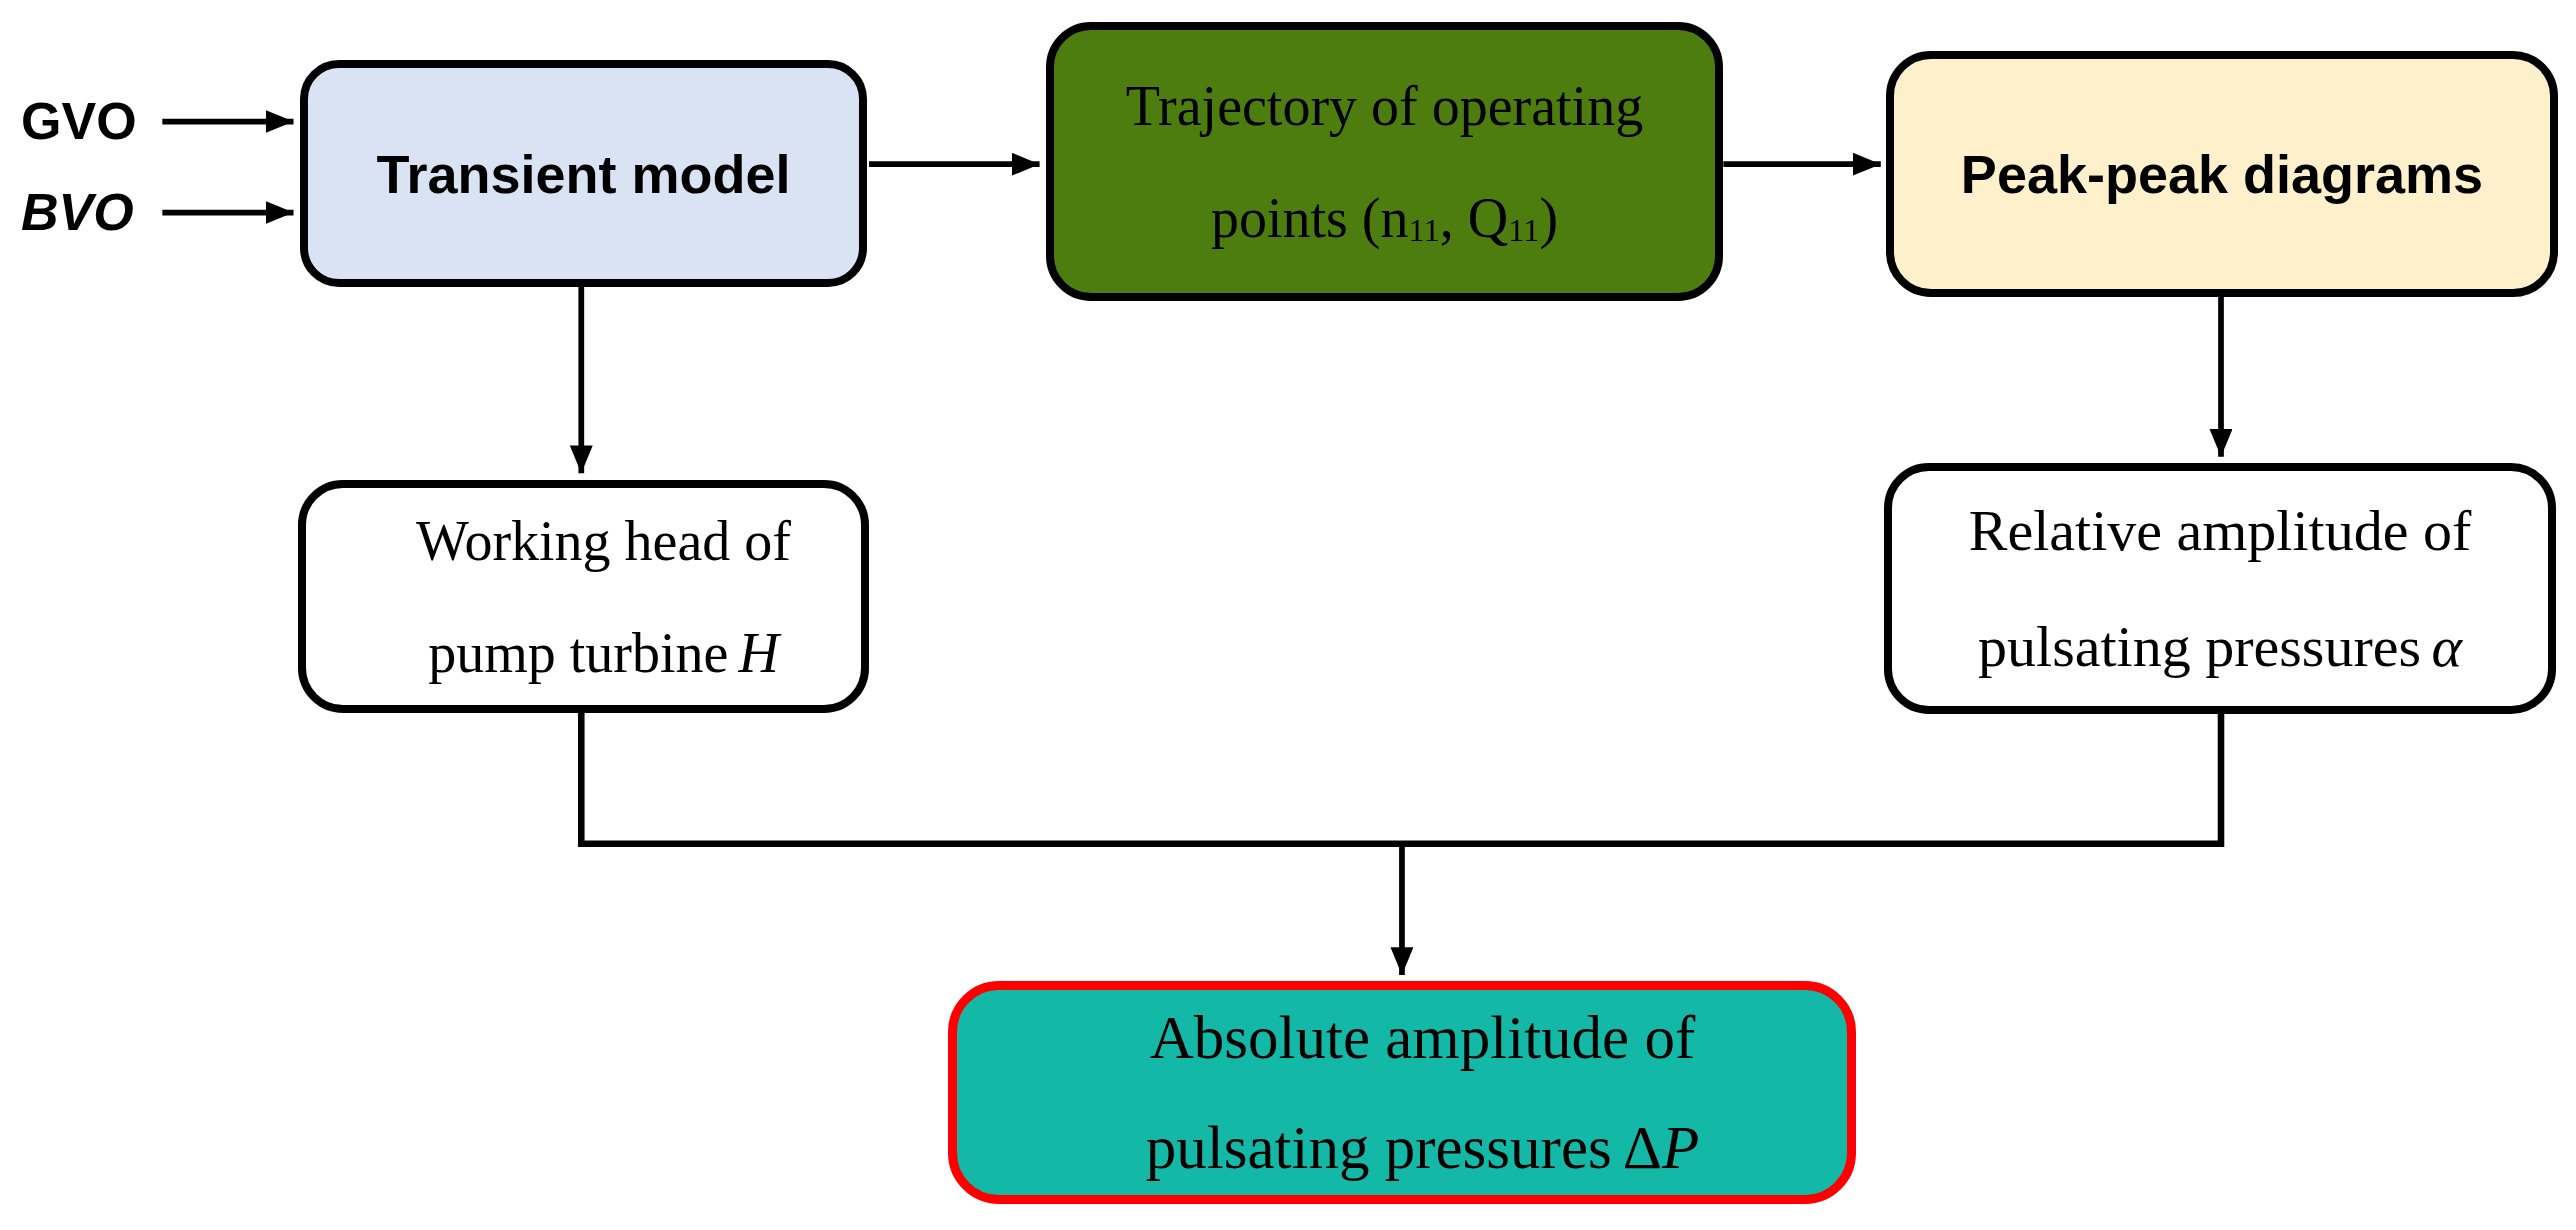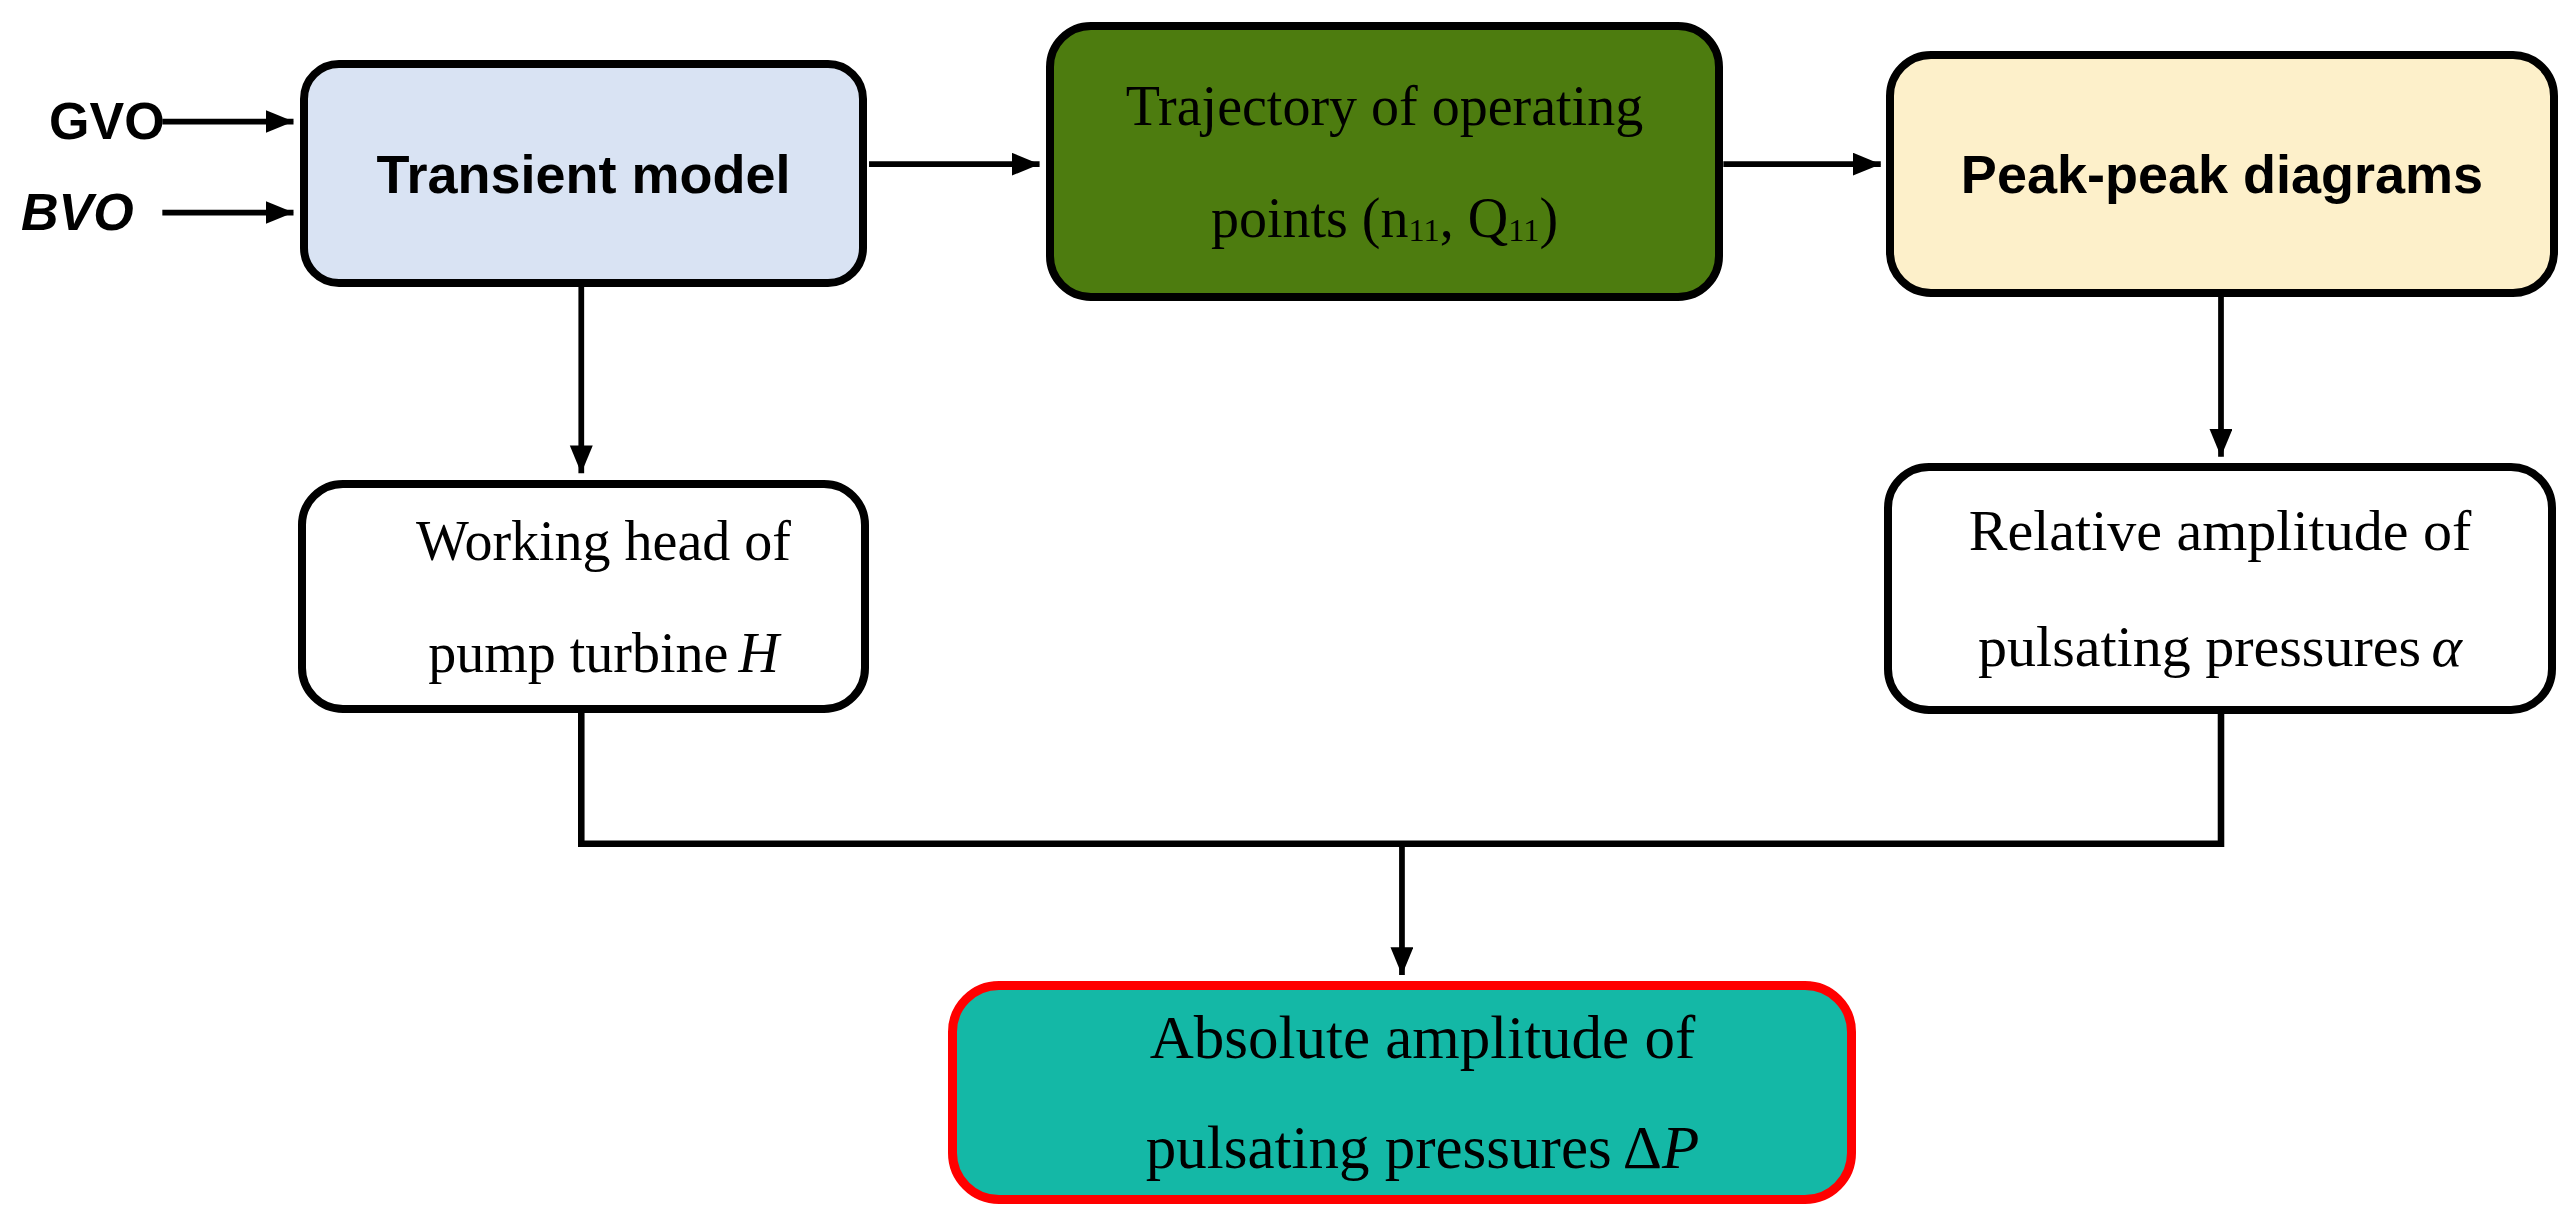--- a/index.html
+++ b/index.html
@@ -57,21 +57,21 @@
     width: 139px;
     height: 59px;
     line-height: 59px;
     font-family: "Liberation Sans", sans-serif;
     font-weight: 700;
     font-size: 52px;
     color: #000000;
     text-align: left;
     white-space: nowrap;
   }
-  .label-gvo { top: 92px; margin-left: 28px; }
+  .label-gvo { top: 92px; }
   .label-bvo { top: 183px; font-style: italic; }
 
   .it { font-style: italic; }
   sub.idx {
     font-size: 0.58em;
     vertical-align: baseline;
     position: relative;
     top: 0.14em;
     line-height: 0;
   }

